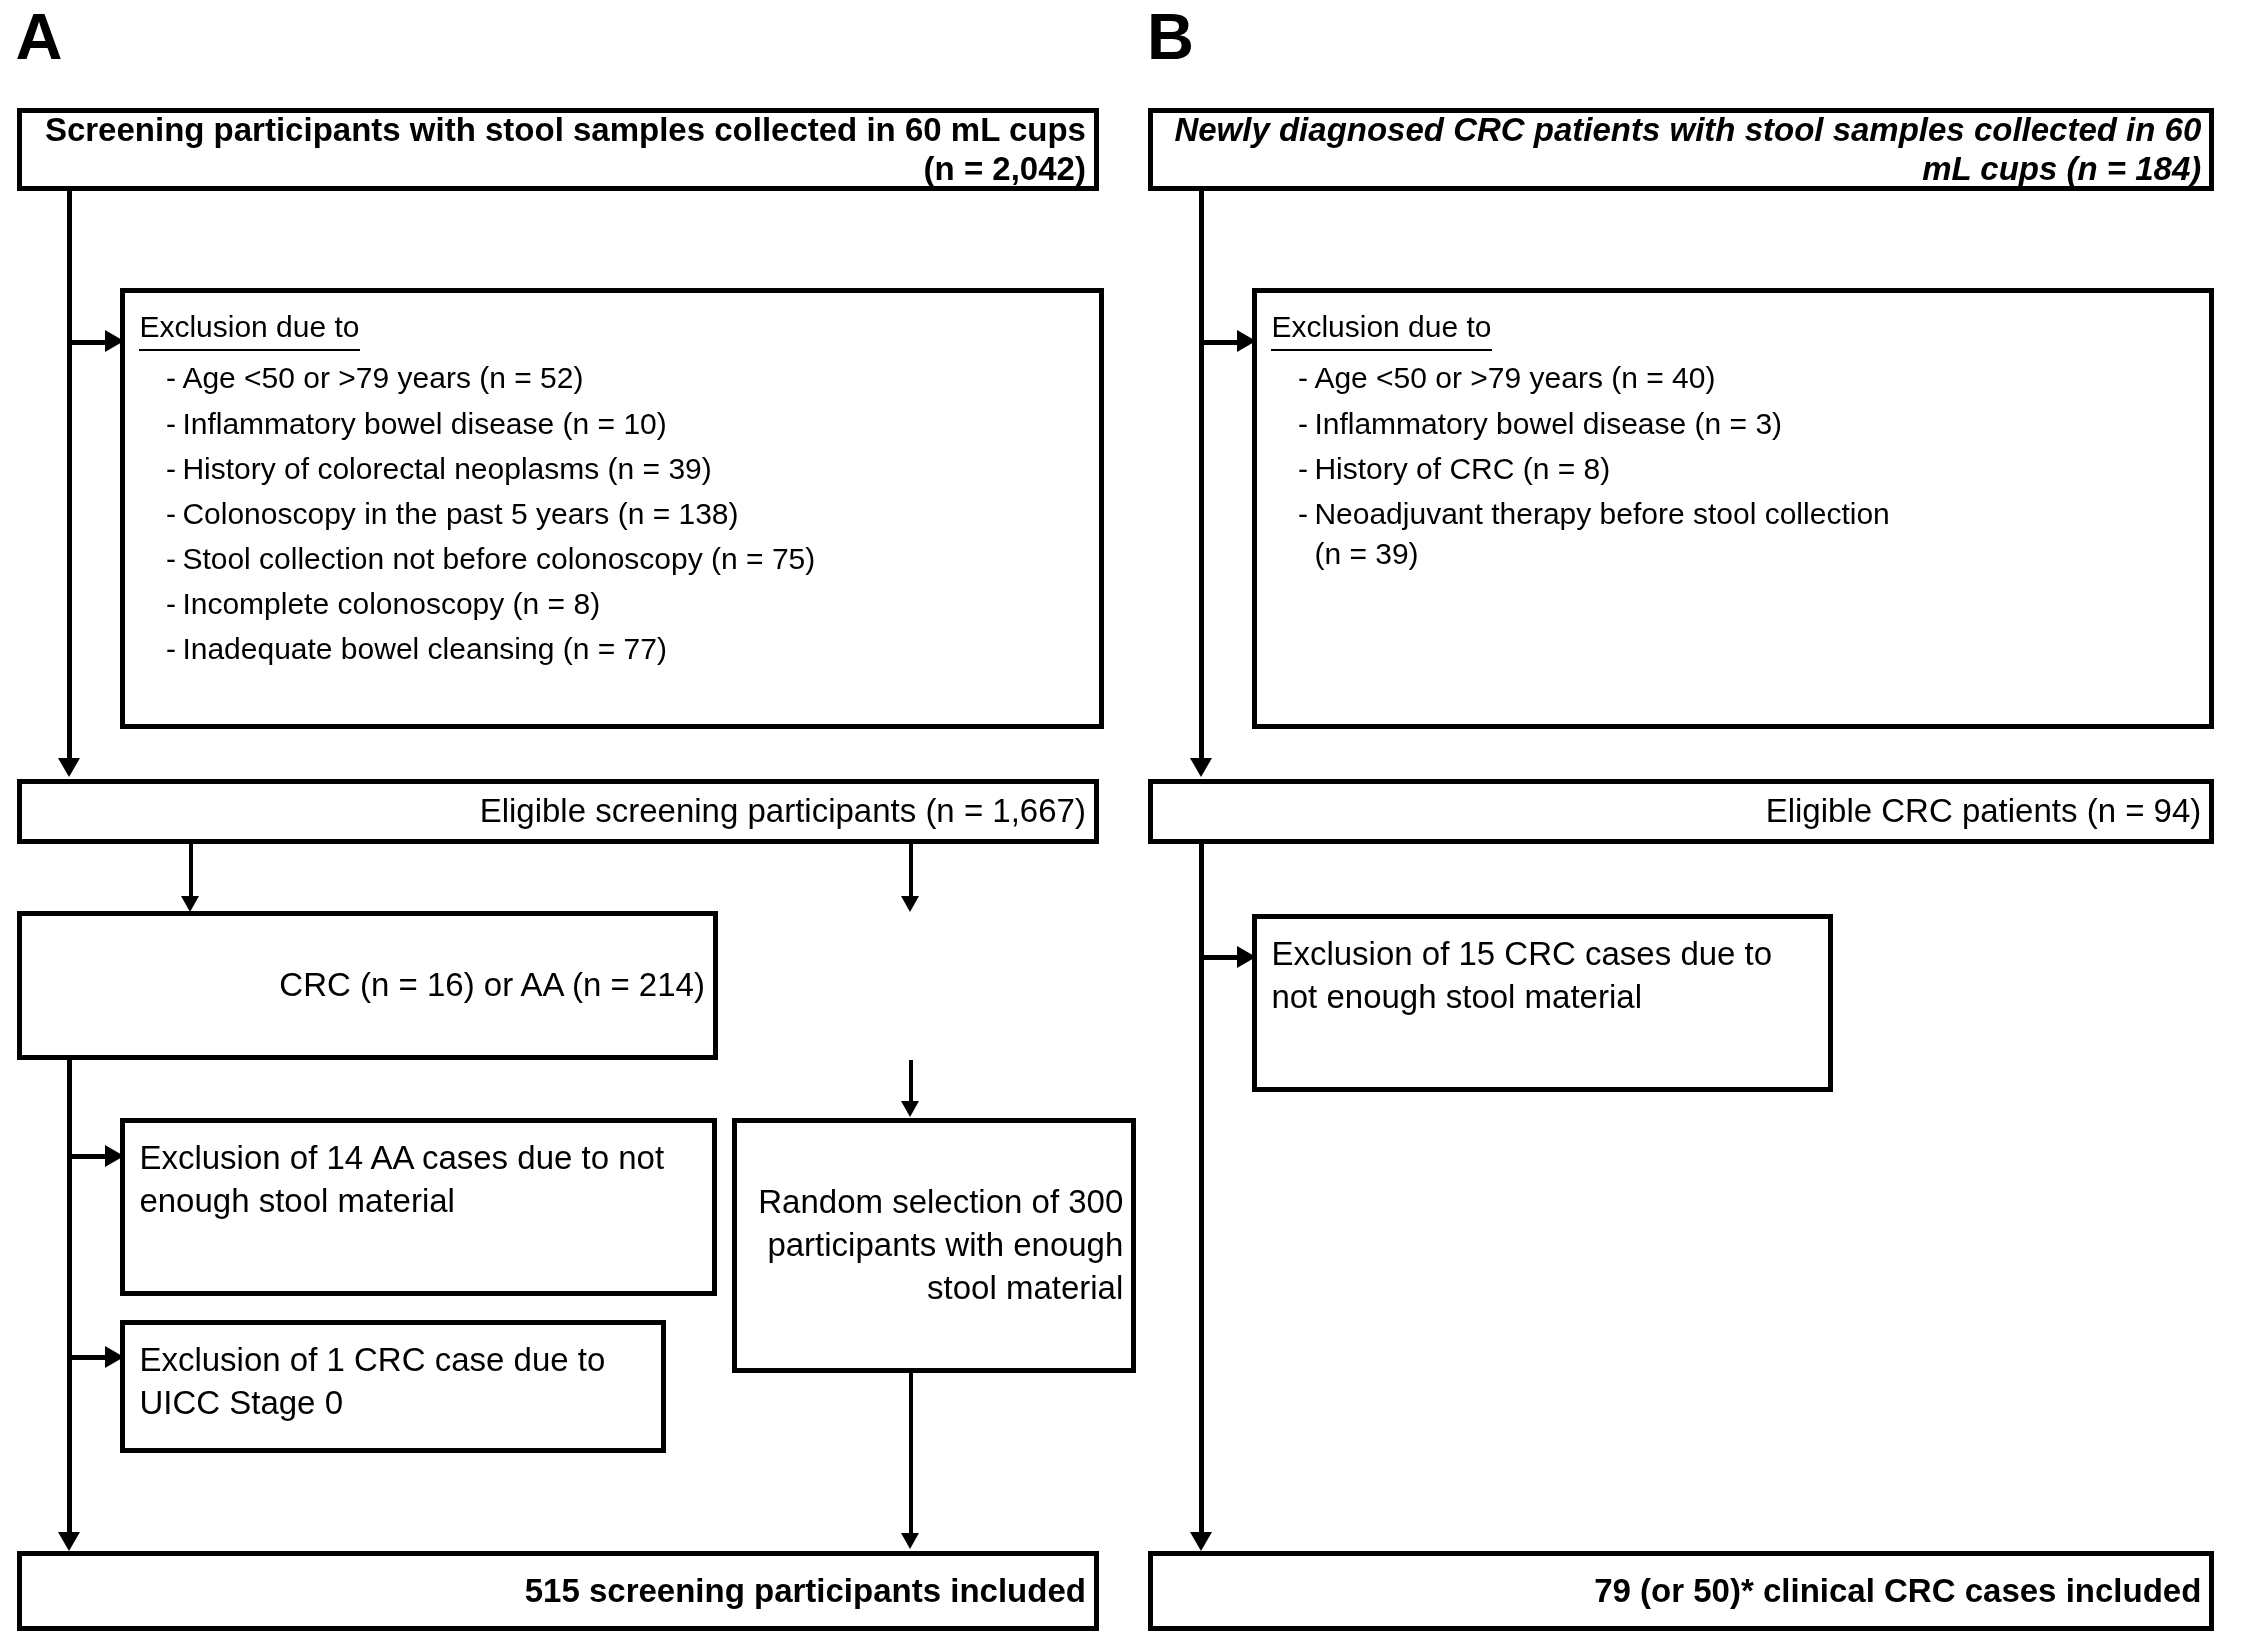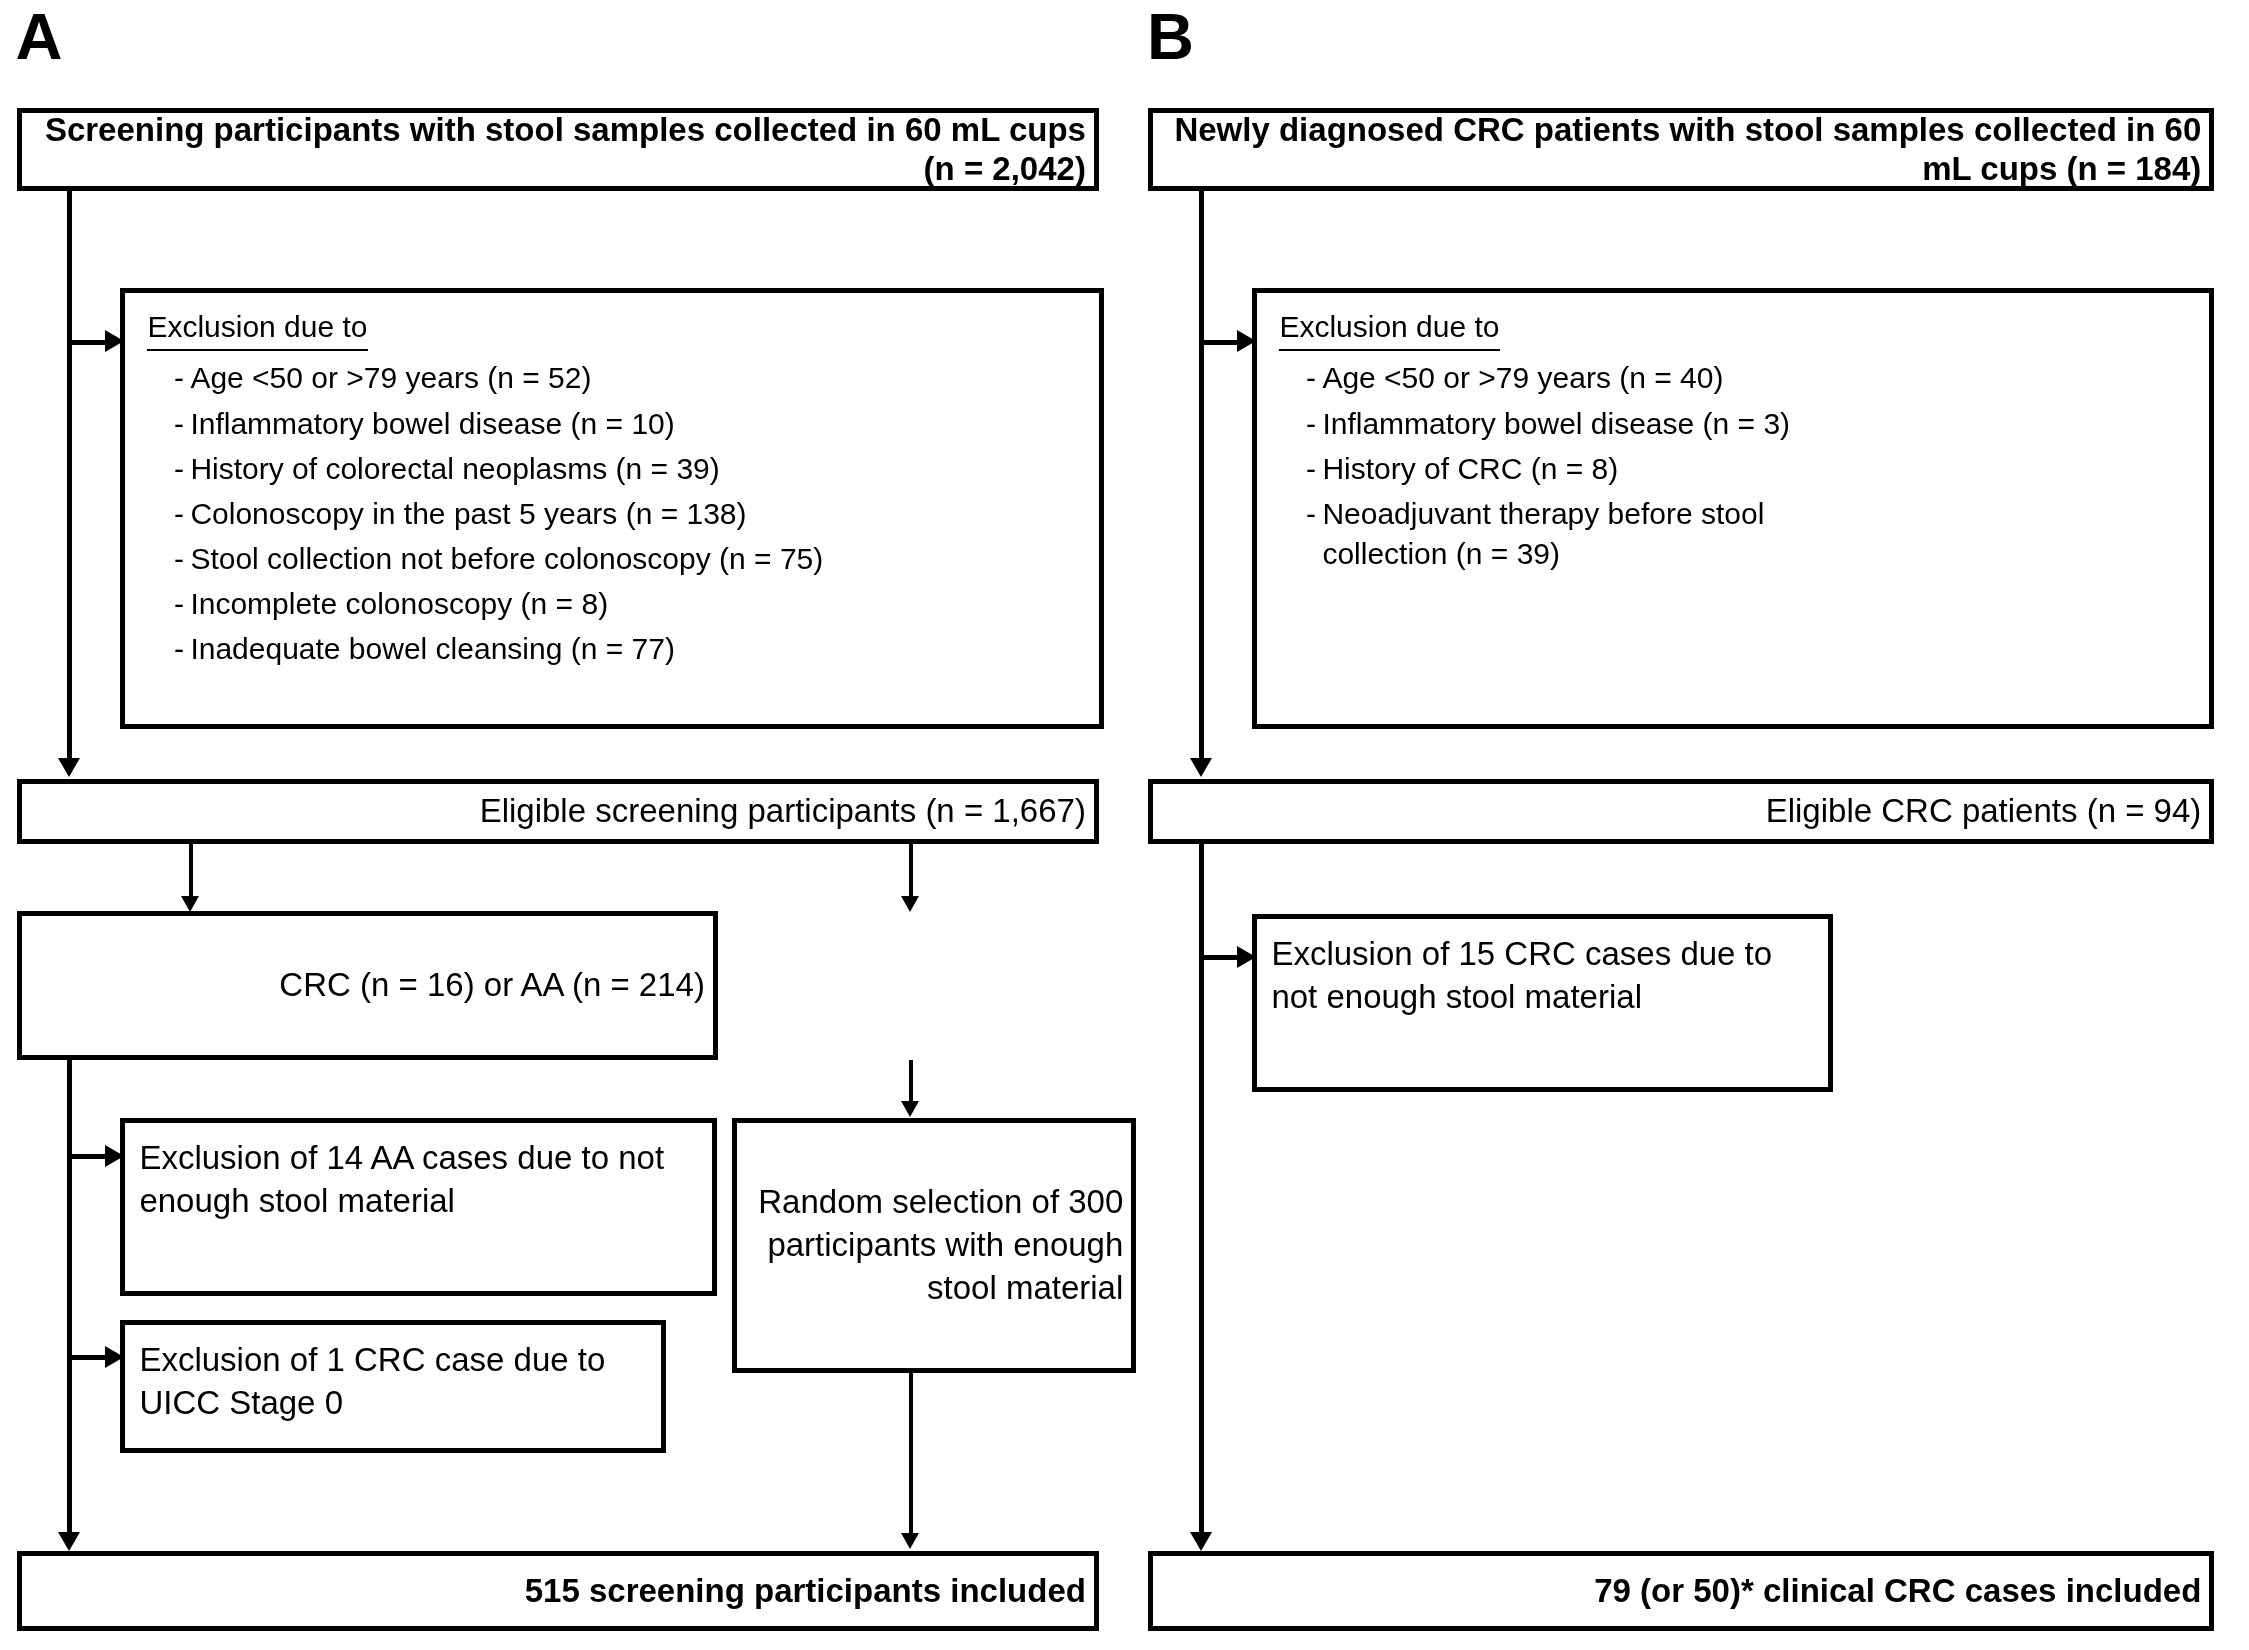--- a/index.html
+++ b/index.html
@@ -52,21 +52,21 @@
     justify-content: flex-start;
     text-align: left;
   }
   .box.left-align .txt {
     padding: 14.4px 10px 0 14.4px;
   }
 
   
   .fs-head  { font-size: 33px; line-height: 1.16; }
   .fs-body  { font-size: 33px; line-height: 1.30; }
-  .fs-list  { font-size: 30px; line-height: 1.34; padding-left: 8px; }
+  .fs-list  { font-size: 30px; line-height: 1.34; }
 
   
   .excl-title {
     display: inline-block;
     border-bottom: 2.8px solid #000;
     padding-bottom: 1.1px;
     margin-bottom: 7.7px;
   }
   .excl-list {
     list-style: none;
@@ -217,21 +217,21 @@
 
   <div class="thin-vline" style="left:909px; top:1373px; height:163px;"></div>
   <div class="thin-arrow-down" style="left:901px; top:1533px;"></div>
 
   <div class="box bold-text fs-head" style="left:16.6px; top:1551px; width:1082px; height:80px;">
     <span class="txt">515 screening participants included</span>
   </div>
 
   <div class="panel-letter" style="left:1147px; top:4.4px;">B</div>
 
-  <div class="box bold-text fs-head" style="left:1148px; top:108px; width:1066px; height:83px;">
+  <div class="box bold-text fs-head" style="left:1148px; top:108px; width:1066px; height:83px;font-style:italic;">
     <span class="txt">Newly diagnosed CRC patients with stool samples collected in 60 mL cups (n = 184)</span>
   </div>
 
   <div class="vline" style="left:1199px; top:190px; height:569px;"></div>
   <div class="arrow-down" style="left:1190px; top:758px;"></div>
 
   <div class="hline" style="left:1199px; top:340px; width:41px;"></div>
   <div class="arrow-right" style="left:1237px; top:330px;"></div>
 
   <div class="box left-align fs-list" style="left:1252px; top:288px; width:962px; height:441px;">

